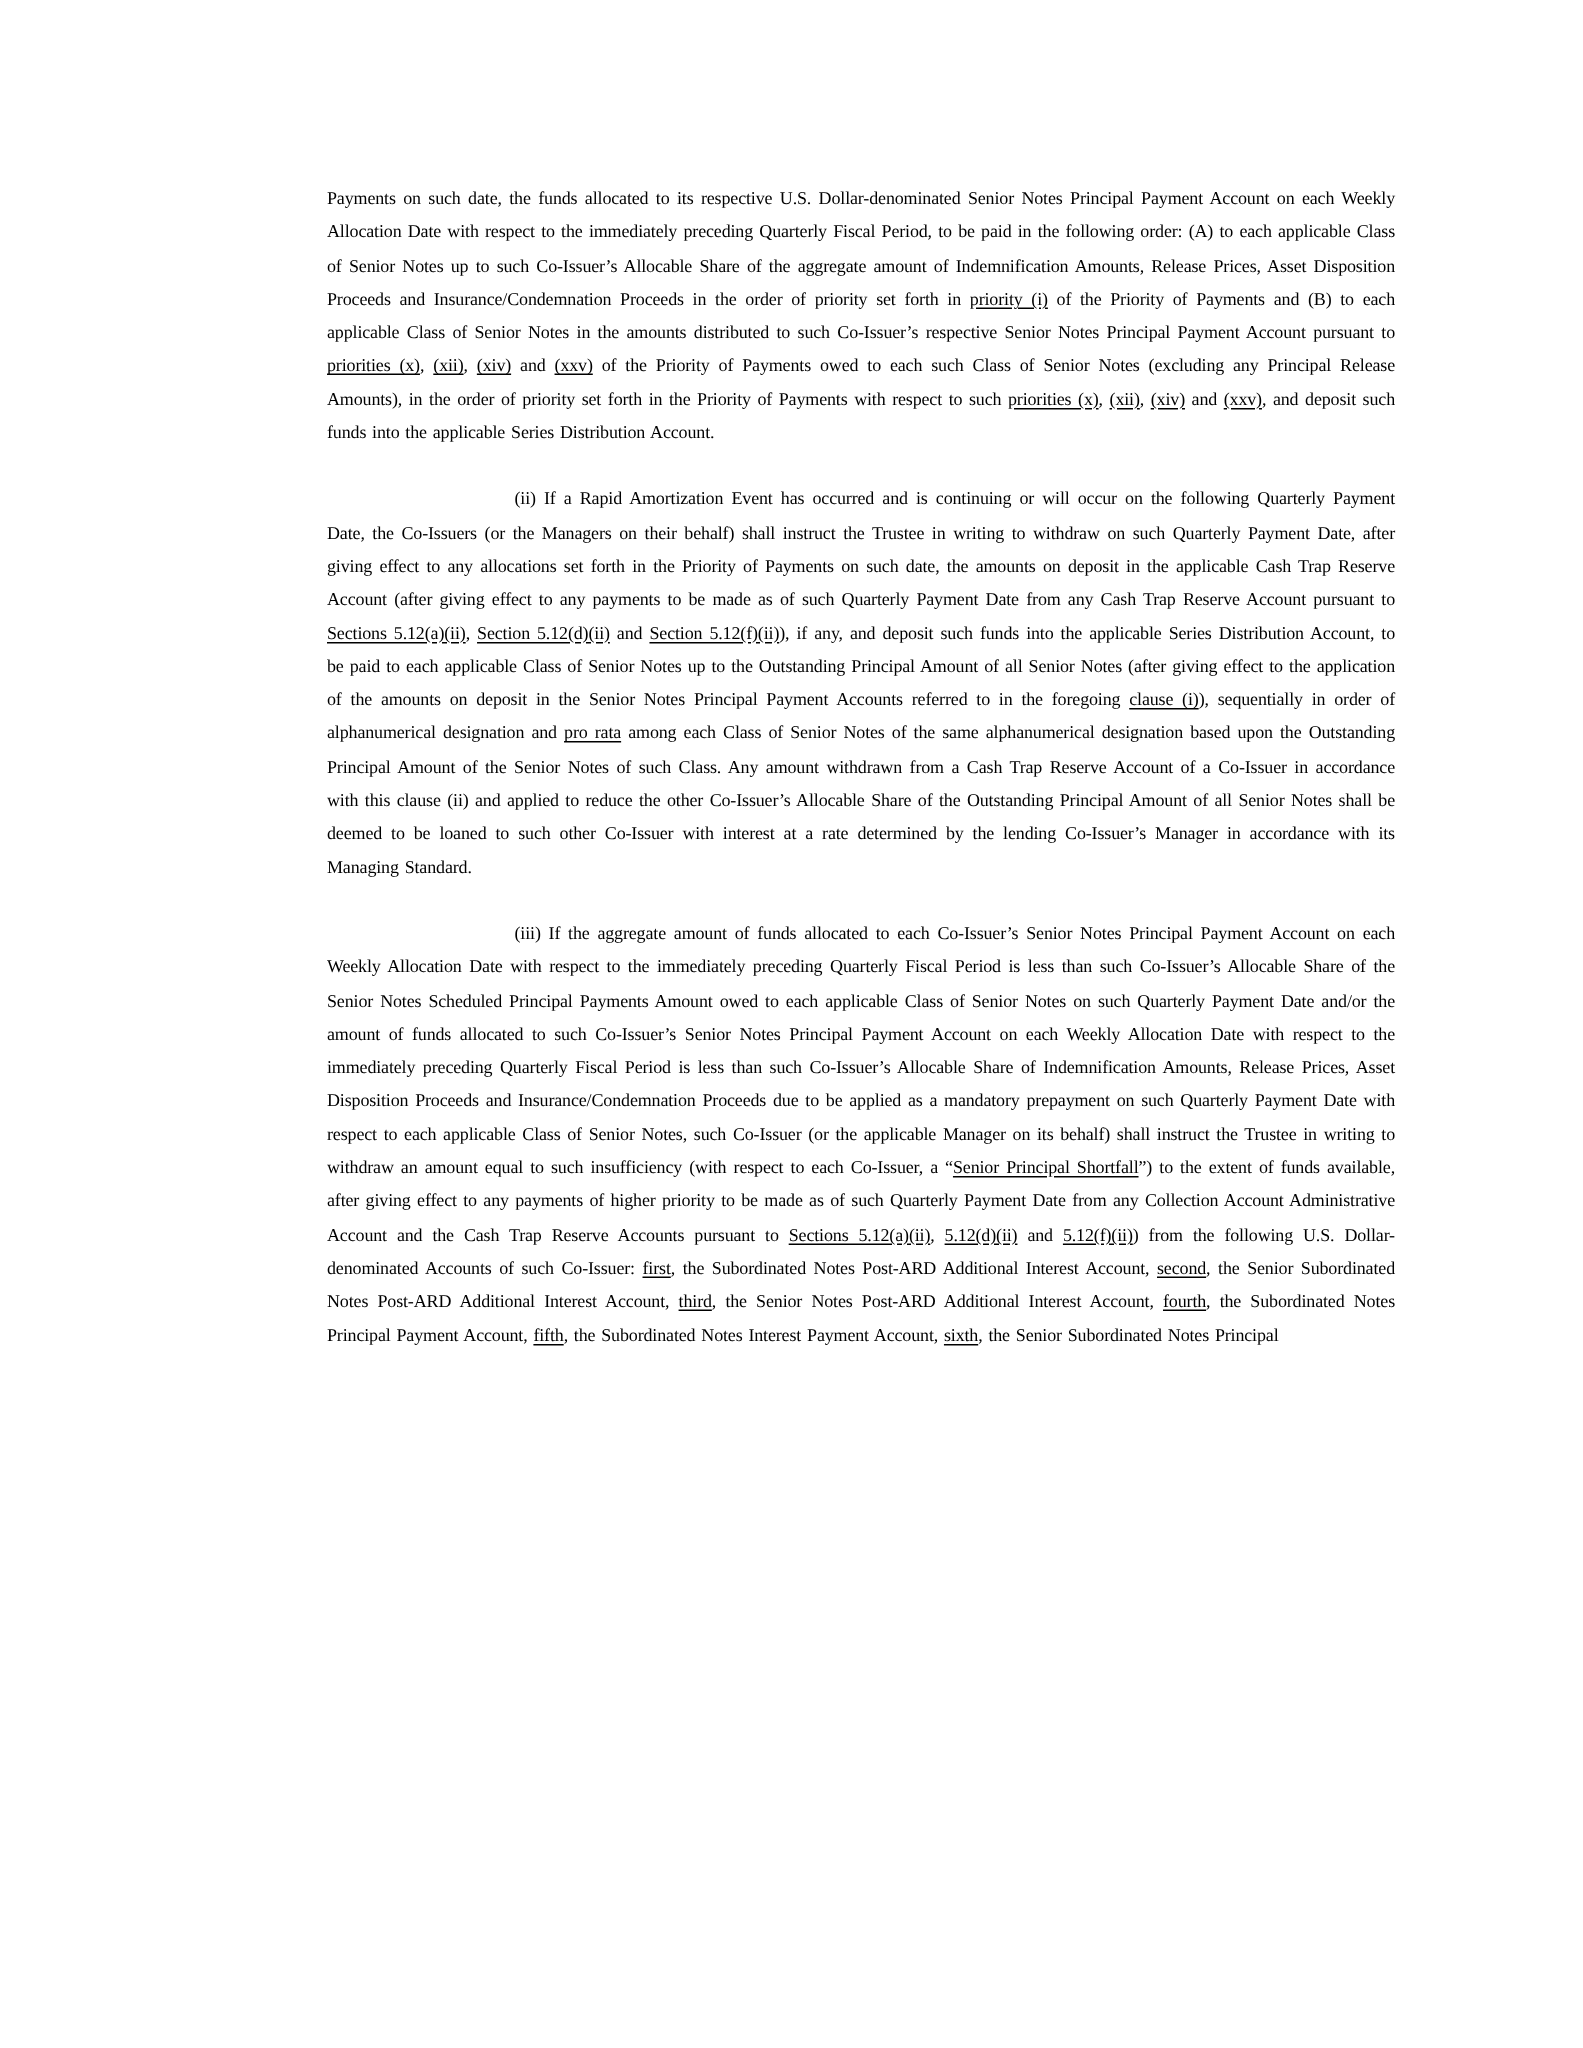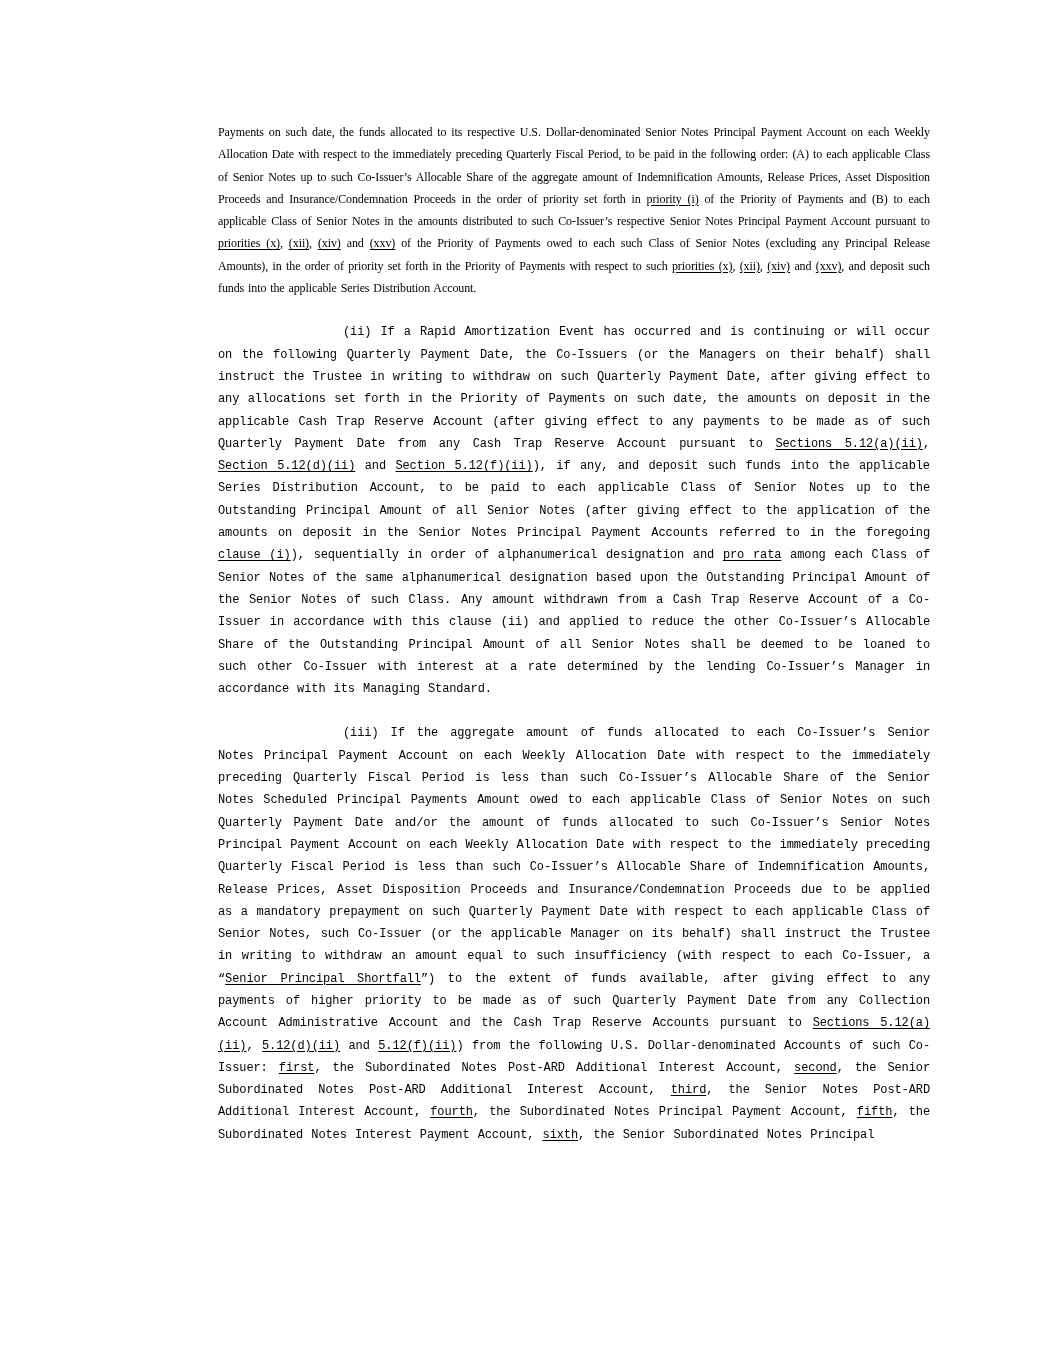--- a/index.html
+++ b/index.html
@@ -26,21 +26,20 @@
   .para {
     margin: 0 0 22px 0;
     font-size: 12px;
     line-height: 22.3px;
     text-align: justify;
     letter-spacing: -0.1px;
     word-spacing: 1px;
   }
   .para.indent {
     text-indent: 125px;
-    font-family: Liberation Mono, monospace;
   }
   .u {
     text-decoration: underline;
     text-underline-offset: 2px;
   }
   .page-number {
     position: absolute;
     top: 1283px;
     left: 0;
     width: 100%;

